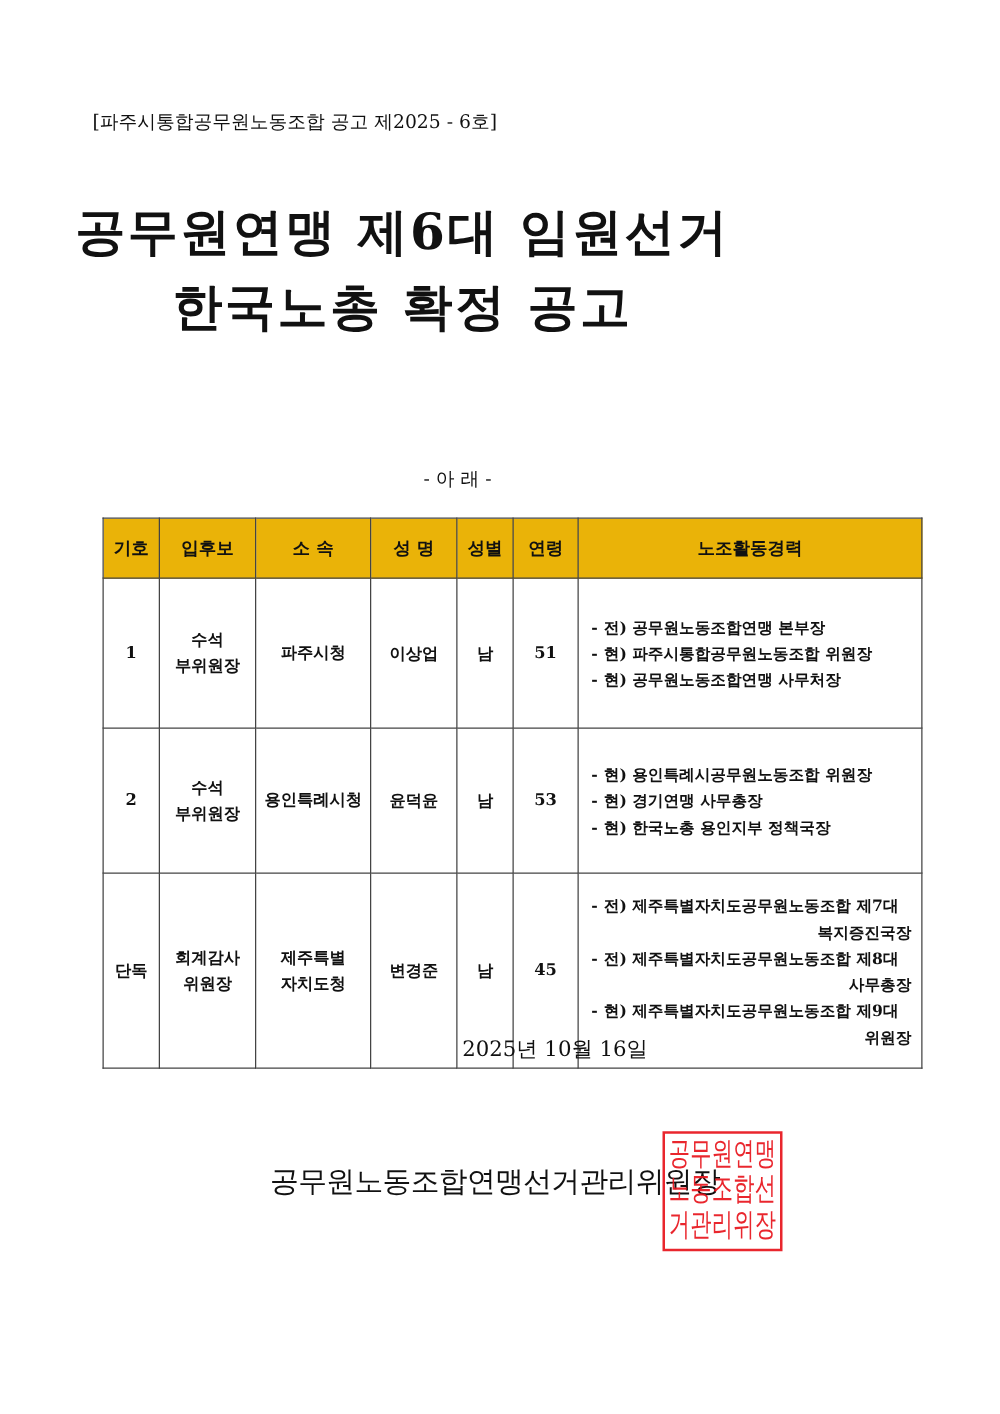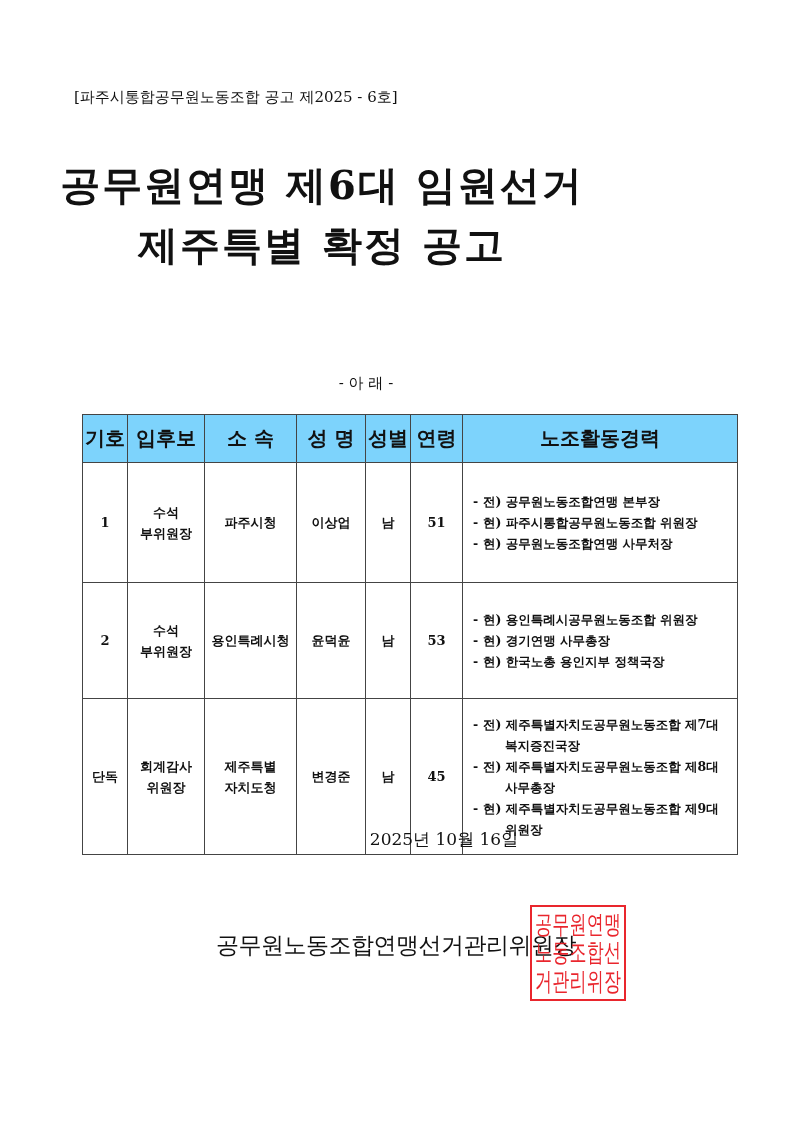--- a/index.html
+++ b/index.html
@@ -9,44 +9,44 @@
   .title { position: absolute; left: 0; width: 644px; text-align: center; font-weight: bold;
            font-size: 40px; letter-spacing: 2px; }
   .title.l1 { top: 158px; }
   .title.l2 { top: 218px; }
   .body-text { position: absolute; left: 82px; top: 318px; width: 660px; font-size: 16px; line-height: 28px; }
   .body-text .p1 { text-indent: 12px; white-space: nowrap; }
   .arae { position: absolute; left: 0; width: 732px; top: 374px; text-align: center; font-size: 15px; }
   table.cand { position: absolute; left: 82px; top: 414px; border-collapse: collapse; width: 656px;
                font-size: 13px; }
   table.cand th, table.cand td { border: 1px solid #444; text-align: center; vertical-align: middle; padding: 0; }
-  table.cand th { background: #7dd3fc; font-weight: bold; font-size: 20px; height: 47px; }
+  table.cand th { background: #eab308; font-weight: bold; font-size: 14px; height: 47px; }
   table.cand td { font-weight: bold; }
   td.hist { text-align: left !important; padding: 0 8px 0 10px !important; }
   .hist-item { display: flex; line-height: 21px; font-size: 12.5px; }
   .hist-item .dash { width: 10px; flex: none; }
   .hist-item .txt { flex: 1; }
-  .hist-item .txt .cont { display: block; padding-left: 22px; }
+  .hist-item .txt .cont { display: block; padding-left: 22px; text-align: right; }
   .cell-lines span { display: block; line-height: 21px; }
   .date { position: absolute; left: 0; width: 800px; top: 828px; text-align: center; font-size: 17px; margin-left: 44px; }
   .signer { position: absolute; left: 216px; top: 930px; font-size: 23px; letter-spacing: -0.5px; }
   .seal { position: absolute; left: 530px; top: 905px; width: 96px; height: 96px;
           border: 2px solid #e8141c; box-sizing: border-box; color: #e8141c;
           display: grid; grid-template-columns: repeat(5, 1fr); grid-template-rows: repeat(3, 1fr);
           font-size: 17px; line-height: 1; text-align: center; align-items: center; padding: 3px;
           font-family: "DejaVu Sans", sans-serif; opacity: 0.92; }
   .seal span { display: block; transform: scaleY(1.5); }
 </style>
 </head>
 <body>
 
 <div class="notice-no">[파주시통합공무원노동조합 공고 제2025 - 6호]</div>
 
 <div class="title l1">공무원연맹 제6대 임원선거</div>
-<div class="title l2">제주특별 확정 공고</div>
+<div class="title l2">한국노총 확정 공고</div>
 
 <div class="body-text">
 </div>
 
 <div class="arae">- 아 래 -</div>
 
 <table class="cand">
   <colgroup>
     <col style="width:45px">
       <col style="width:77px">

